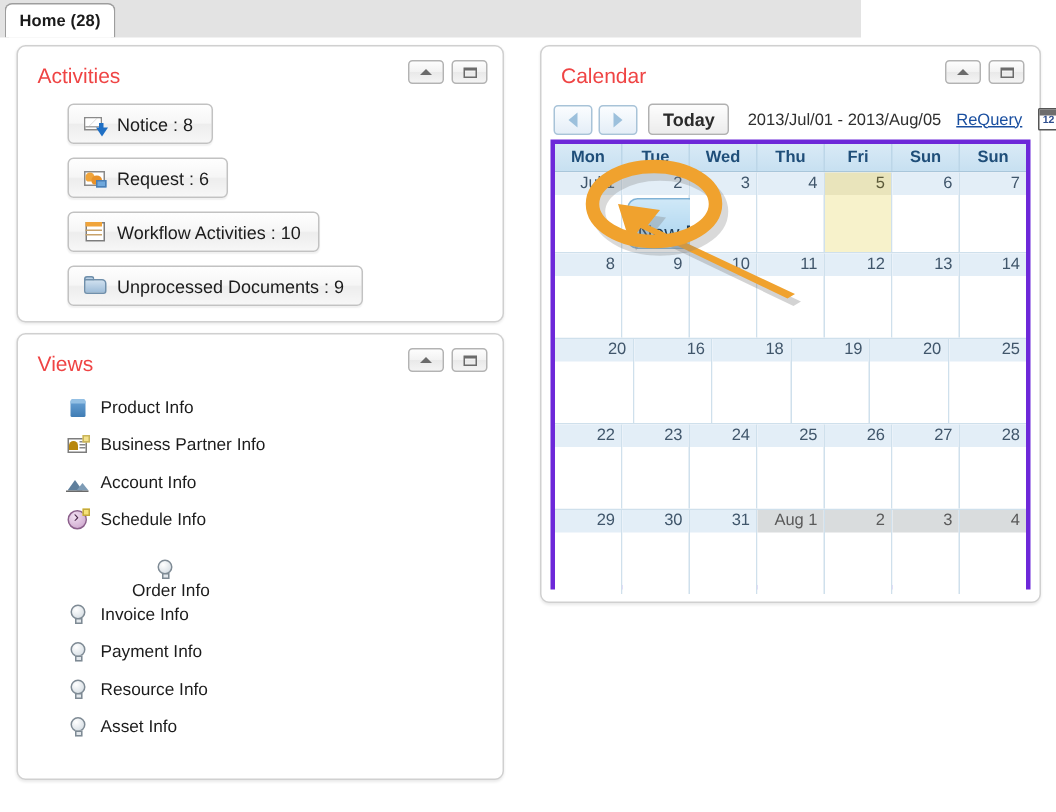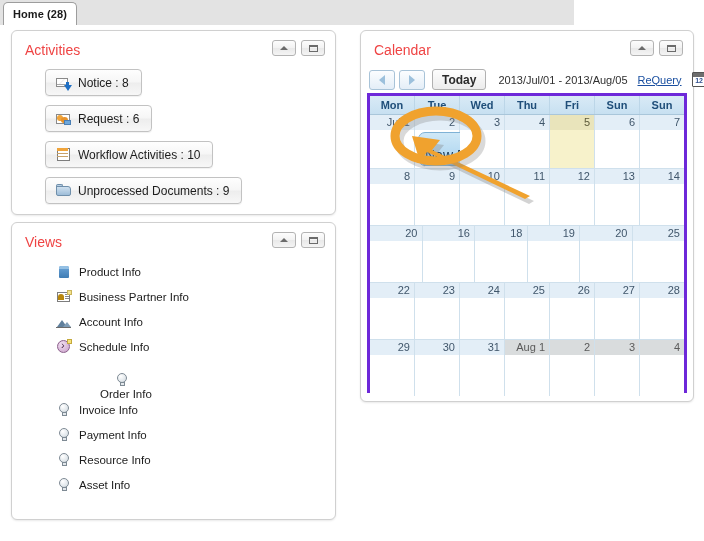--- a/index.html
+++ b/index.html
@@ -115,21 +115,21 @@
 
   
   .ico-folder .fold { position:absolute; left:0; top:3px; width:15px; height:10px;
     background:linear-gradient(to bottom,#cfe0ef,#9dbcd8); border:1px solid #6f8fab;
     border-radius:1px 3px 2px 2px; box-sizing:border-box; }
   .ico-folder .tab2 { position:absolute; left:0; top:1px; width:7px; height:3px;
     background:#b9d0e5; border:1px solid #6f8fab; border-bottom:none; border-radius:2px 2px 0 0; box-sizing:border-box; }
 
   
   #views { left: 11px; top: 222px; width: 325px; height: 298px; }
-  .views-list { position: absolute; left: 44px; top: 36px; }
+  .views-list { position: absolute; left: 32px; top: 36px; }
   .view-item { height: 25px; display: flex; align-items: center; }
   .view-item.gap { margin-top: 13px; flex-direction: column; }
   .view-label { font-size: 11.5px; color: #1c1c1c; margin-left: 7px; white-space: nowrap; }
 
   
   .ico-product .b { position:absolute; left:3px; top:2px; width:10px; height:12px;
     background:linear-gradient(to bottom,#6ca5d8,#3f7cb4); border-radius:2px 2px 1px 1px; }
   .ico-product .b:after{ content:""; position:absolute; left:0; top:0; width:10px; height:3px;
     background:#94c0e4; border-radius:2px 2px 0 0;}
 

